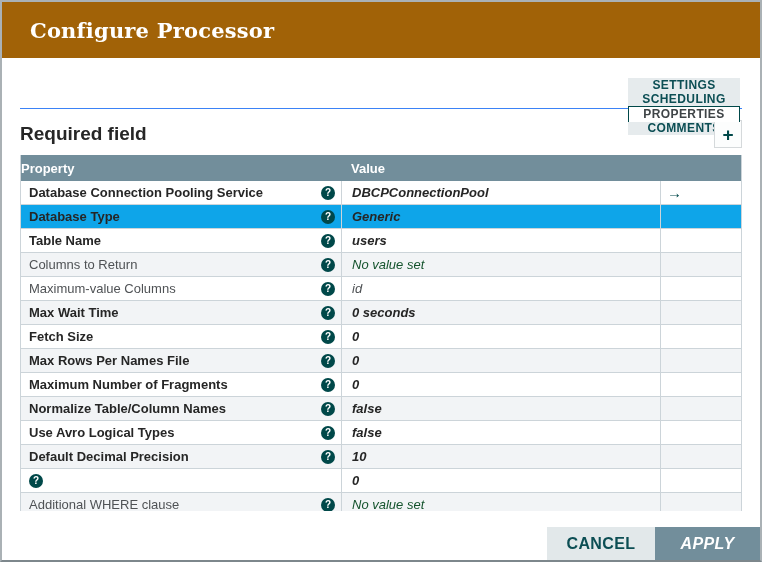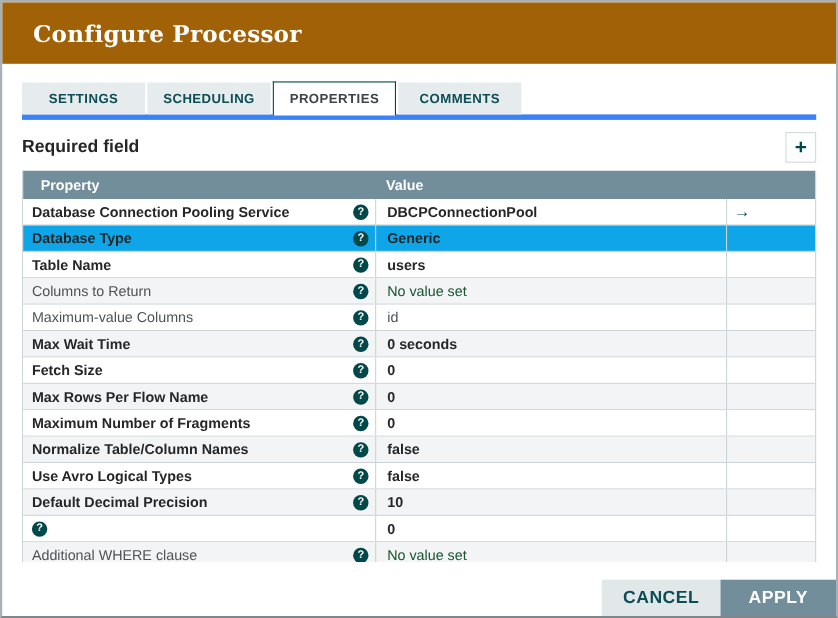--- a/index.html
+++ b/index.html
@@ -30,23 +30,24 @@
     letter-spacing:0.2px;
   }
 
   
   .content { padding:0 18px; }
 
   
   .tabbar {
     margin-top:20px;
     display:flex;
-    border-bottom:5px solid #3b82f6;
+    border-bottom:1px solid #3b82f6;
     height:31px;
     align-items:flex-end;
+    flex-direction:column;
   }
   .tab {
     width:112px; height:29px;
     margin-right:2px;
     background:#e6ebed;
     color:#0c4e54;
     font-size:12px; font-weight:bold;
     letter-spacing:0.4px;
     display:flex; align-items:center; justify-content:center;
     cursor:pointer;
@@ -62,21 +63,21 @@
     position:relative;
     z-index:2;
   }
 
   
   .toolbar {
     margin-top:11px;
     height:28px;
     display:flex; align-items:center; justify-content:space-between;
   }
-  .required-label { font-size:16px; font-weight:bold; color:#262626; }
+  .required-label { font-size:19px; font-weight:bold; color:#262626; }
   .add-btn {
     width:28px; height:28px;
     background:#fcfdfd;
     border:1px solid #d5d9db;
     color:#004849;
     font-size:19px; font-weight:bold;
     line-height:25px; text-align:center;
     cursor:pointer;
   }
 
@@ -89,21 +90,21 @@
     border-right:1px solid #ccd4d9;
   }
   .thead {
     display:flex;
     height:26px;
     background:#728e9b;
     color:#ffffff;
     font-size:13px; font-weight:bold;
     align-items:center;
   }
-  .thead .h-prop  { width:320px; padding-left:16px; }
+  .thead .h-prop  { width:320px; padding-left:0; }
   .thead .h-val   { width:319px; padding-left:10px; }
   .thead .h-extra { flex:1; }
 
   .trow {
     display:flex;
     height:24px;
     background:#ffffff;
     border-bottom:1px solid #ccd4d9;
     font-size:13px;
     color:#262626;
@@ -111,21 +112,21 @@
   }
   .trow.gray { background:#f2f4f6; }
   .trow.selected { background:#0ea5e9; }
 
   .cell { display:flex; align-items:center; height:100%; }
   .cell.prop { width:320px; padding-left:8px; }
   .cell.val  { width:319px; padding-left:10px; border-left:1px solid #ccd4d9; }
   .cell.extra{ flex:1; border-left:1px solid #ccd4d9; padding-left:6px; }
 
   .prop-label { flex:1; font-weight:bold; white-space:nowrap; overflow:hidden; }
-  .value-label { font-weight:bold; white-space:nowrap; }
+  .value-label { font-weight:bold; white-space:nowrap;font-style:italic; }
   .trow.optional .prop-label,
   .trow.optional .value-label { font-weight:normal; color:#4f5255; }
   .trow.unset .value-label { color:#14532d; font-weight:normal; }
 
   .help {
     width:14px; height:14px;
     border-radius:50%;
     background:#004849;
     color:#ffffff;
     font-size:10px; font-weight:bold;
@@ -150,21 +151,21 @@
   .btn {
     height:33px;
     font-size:16px; font-weight:bold;
     letter-spacing:0.4px;
     display:flex; align-items:center; justify-content:center;
     cursor:pointer;
     border:none;
     font-family:"Liberation Sans", sans-serif;
   }
   .btn.cancel { width:108px; background:#e2e8ea; color:#0c4e54; }
-  .btn.apply  { width:105px; background:#728e9b; color:#ffffff; }
+  .btn.apply  { width:105px; background:#728e9b; color:#ffffff;font-style:italic; }
 </style>
 </head>
 <body>
 
 <div class="dialog">
 
   <div class="dlg-header">
     <span class="dlg-title">Configure Processor</span>
   </div>
 
@@ -275,21 +276,21 @@
     <div class="cell val">
       <span class="value-label">0</span>
     </div>
     <div class="cell extra">
       
     </div>
   </div>
 
   <div class="trow gray">
     <div class="cell prop">
-      <span class="prop-label">Max Rows Per Flow Name</span>
+      <span class="prop-label">Max Rows Per Names File</span>
       <span class="help">?</span>
     </div>
     <div class="cell val">
       <span class="value-label">0</span>
     </div>
     <div class="cell extra">
       
     </div>
   </div>
 

